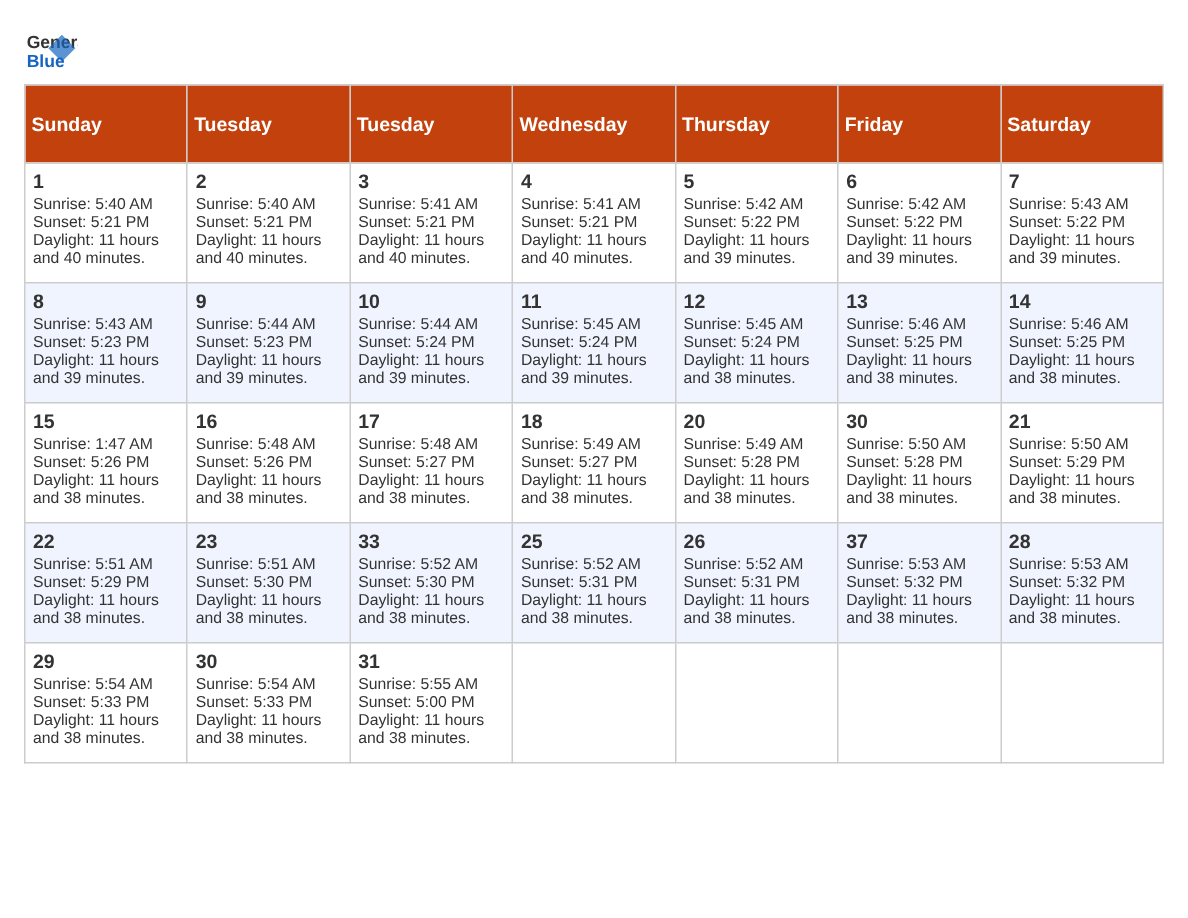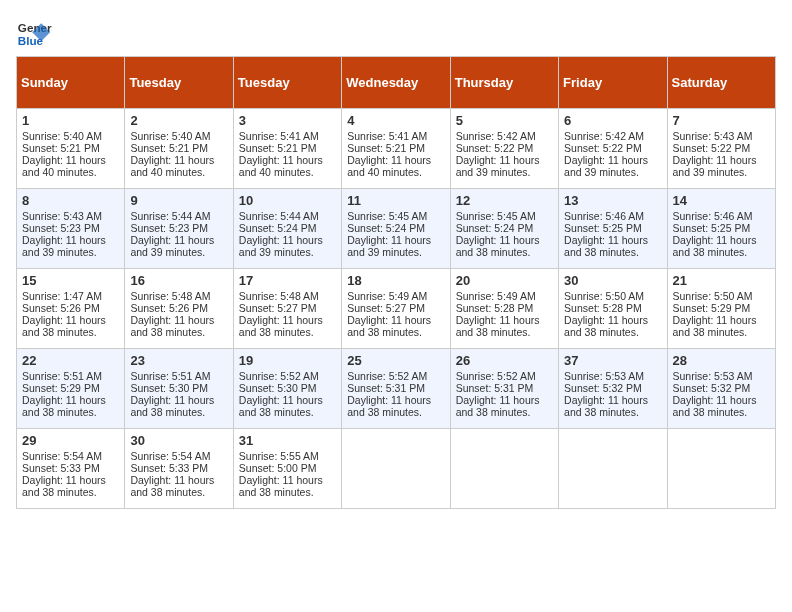--- a/index.html
+++ b/index.html
@@ -123,21 +123,21 @@
         <td><span class="day-num">16</span><span>Sunrise: 5:48 AM</span><br><span>Sunset: 5:26 PM</span><br><span>Daylight: 11 hours and 38 minutes.</span></td>
         <td><span class="day-num">17</span><span>Sunrise: 5:48 AM</span><br><span>Sunset: 5:27 PM</span><br><span>Daylight: 11 hours and 38 minutes.</span></td>
         <td><span class="day-num">18</span><span>Sunrise: 5:49 AM</span><br><span>Sunset: 5:27 PM</span><br><span>Daylight: 11 hours and 38 minutes.</span></td>
         <td><span class="day-num">20</span><span>Sunrise: 5:49 AM</span><br><span>Sunset: 5:28 PM</span><br><span>Daylight: 11 hours and 38 minutes.</span></td>
         <td><span class="day-num">30</span><span>Sunrise: 5:50 AM</span><br><span>Sunset: 5:28 PM</span><br><span>Daylight: 11 hours and 38 minutes.</span></td>
         <td><span class="day-num">21</span><span>Sunrise: 5:50 AM</span><br><span>Sunset: 5:29 PM</span><br><span>Daylight: 11 hours and 38 minutes.</span></td>
       </tr>
       <tr>
         <td><span class="day-num">22</span><span>Sunrise: 5:51 AM</span><br><span>Sunset: 5:29 PM</span><br><span>Daylight: 11 hours and 38 minutes.</span></td>
         <td><span class="day-num">23</span><span>Sunrise: 5:51 AM</span><br><span>Sunset: 5:30 PM</span><br><span>Daylight: 11 hours and 38 minutes.</span></td>
-        <td><span class="day-num">19</span><span>Sunrise: 5:52 AM</span><br><span>Sunset: 5:30 PM</span><br><span>Daylight: 11 hours and 38 minutes.</span></td>
+        <td><span class="day-num">33</span><span>Sunrise: 5:52 AM</span><br><span>Sunset: 5:30 PM</span><br><span>Daylight: 11 hours and 38 minutes.</span></td>
         <td><span class="day-num">25</span><span>Sunrise: 5:52 AM</span><br><span>Sunset: 5:31 PM</span><br><span>Daylight: 11 hours and 38 minutes.</span></td>
         <td><span class="day-num">26</span><span>Sunrise: 5:52 AM</span><br><span>Sunset: 5:31 PM</span><br><span>Daylight: 11 hours and 38 minutes.</span></td>
         <td><span class="day-num">37</span><span>Sunrise: 5:53 AM</span><br><span>Sunset: 5:32 PM</span><br><span>Daylight: 11 hours and 38 minutes.</span></td>
         <td><span class="day-num">28</span><span>Sunrise: 5:53 AM</span><br><span>Sunset: 5:32 PM</span><br><span>Daylight: 11 hours and 38 minutes.</span></td>
       </tr>
       <tr>
         <td><span class="day-num">29</span><span>Sunrise: 5:54 AM</span><br><span>Sunset: 5:33 PM</span><br><span>Daylight: 11 hours and 38 minutes.</span></td>
         <td><span class="day-num">30</span><span>Sunrise: 5:54 AM</span><br><span>Sunset: 5:33 PM</span><br><span>Daylight: 11 hours and 38 minutes.</span></td>
         <td><span class="day-num">31</span><span>Sunrise: 5:55 AM</span><br><span>Sunset: 5:00 PM</span><br><span>Daylight: 11 hours and 38 minutes.</span></td>
         <td class="empty"></td>

